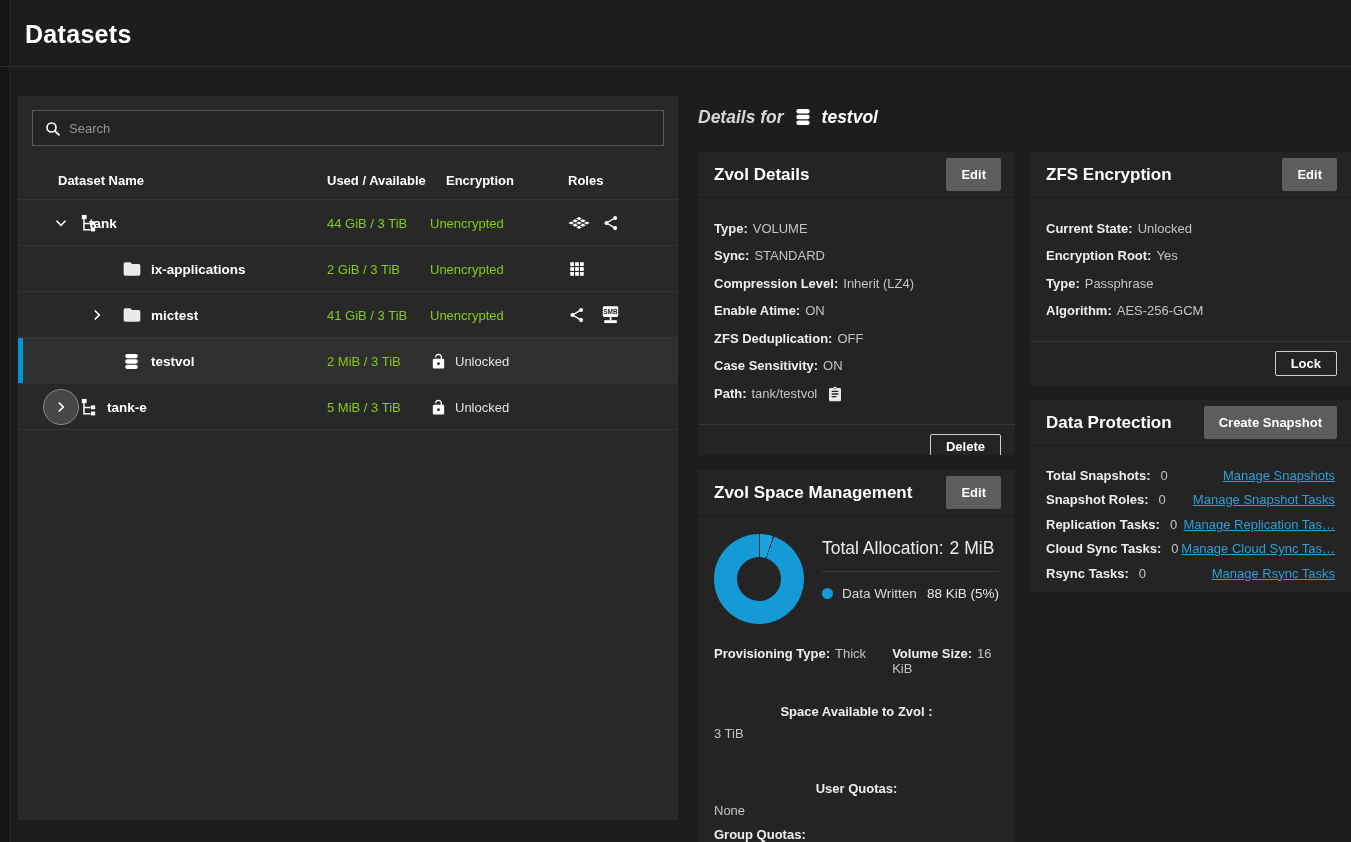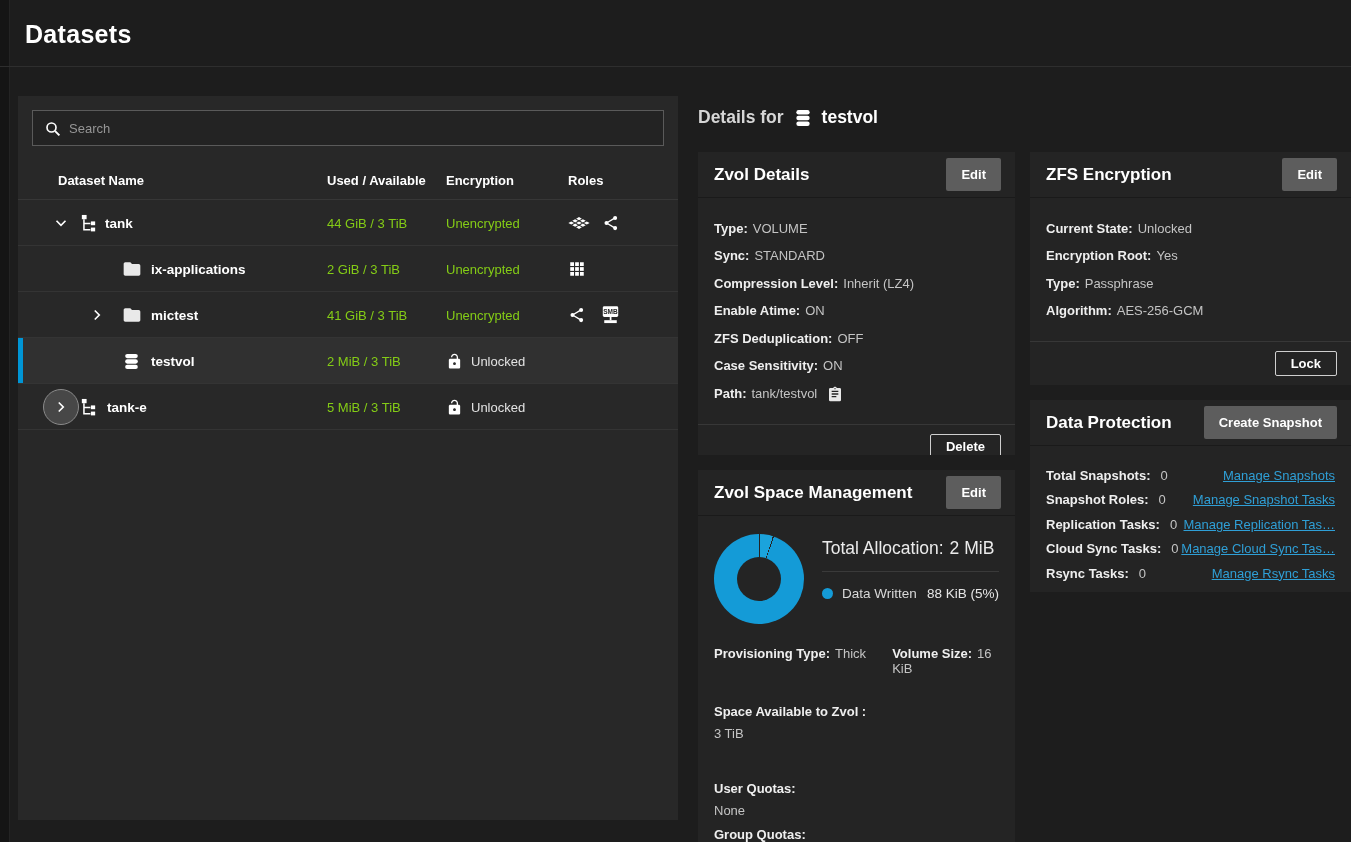--- a/index.html
+++ b/index.html
@@ -28,29 +28,29 @@
   .search-input::placeholder { color:#969696; }
 
   .thead { position:relative; height:40px; border-bottom:1px solid #373737; font-weight:bold; font-size:13px; color:#fff; }
   .thead span { position:absolute; top:13px; }
   .col-name { left:40px; } .col-used { left:309px; } .col-enc { left:428px; } .col-roles { left:550px; }
 
   .trow { position:relative; height:46px; border-bottom:1px solid #343434; font-size:13px; }
   .trow .cell { position:absolute; top:0; height:46px; display:flex; align-items:center; }
   .dname { font-weight:bold; color:#fff; font-size:13.5px; }
   .used, .enc-text { color:#84cc16; }
-  .c-used { left:309px; } .c-enc { left:428px; } .c-roles { left:550px; gap:12px; }
+  .c-used { left:309px; } .c-enc { left:412px; } .c-roles { left:550px; gap:12px; }
   .expander { width:20px; display:flex; justify-content:center; }
   .row-selected { background:#303030; }
   .row-selected::before { content:""; position:absolute; left:0; top:0; bottom:0; width:5px; background:#0095d5; }
   .circle-exp { width:36px; height:36px; border-radius:50%; background:#474747; border:1px solid #8a8a8a; display:flex; align-items:center; justify-content:center; }
   .enc-unlocked { display:flex; align-items:center; gap:8px; color:#e2e2e2; }
 
   
-  .details-heading { position:absolute; left:698px; top:107px; display:flex; align-items:flex-end; gap:9px; font-size:17.5px; font-weight:bold; }
+  .details-heading { position:absolute; left:698px; top:107px; display:flex; align-items:flex-start; gap:9px; font-size:17.5px; font-weight:bold;font-style:italic; }
   .details-prefix { color:#d6d6d6; }
   .details-name { color:#ffffff; }
 
   .card { position:absolute; background:#242424; display:flex; flex-direction:column; overflow:hidden; }
   .card-header { height:46px; min-height:46px; display:flex; align-items:center; justify-content:space-between; padding:0 14px 0 16px; border-bottom:1px solid #1a1a1a; }
   .card-title { font-size:17px; font-weight:bold; color:#fff; }
   .btn-gray { background:#5d5d5d; color:#fff; border:none; font-weight:bold; font-size:13px; padding:9px 15px; border-radius:2px; cursor:pointer; font-family:"Liberation Sans",sans-serif; }
   .btn-outline { background:transparent; color:#fff; border:1px solid #cfcfcf; font-weight:bold; font-size:13px; padding:4px 15px; border-radius:2px; cursor:pointer; font-family:"Liberation Sans",sans-serif; }
   .card-body { padding:10px 16px; }
   .field { margin:12.5px 0; font-size:13px; display:flex; align-items:center; }
@@ -78,21 +78,21 @@
   .space-right { flex:1; margin-left:18px; }
   .total-line { font-size:17.5px; color:#ebebeb; margin:4px 0 12px; }
   .total-line .tl-val { margin-left:6px; }
   .space-right .hr { height:1px; background:#3a3a3a; }
   .legend { display:flex; align-items:center; margin-top:14px; font-size:13.5px; color:#d9d9d9; }
   .legend-dot { width:11px; height:11px; border-radius:50%; background:#149bd7; margin-right:9px; }
   .legend-val { margin-left:auto; color:#e6e6e6; }
   .prov-line { padding:14px 16px 15px; font-size:13px; display:flex; gap:26px; }
   .inset-hr { height:1px; background:#3a3a3a; margin:0 14px; }
   .space-block { padding:13px 16px 14px; font-size:13px; }
-  .sb-label { font-weight:bold; color:#efefef; margin-bottom:7px; }
+  .sb-label { font-weight:bold; color:#efefef; margin-bottom:7px;text-align:center; }
   .sb-value { color:#c4c4c4; }
   .quota-label { font-weight:bold; color:#efefef; margin-top:9px; margin-bottom:7px; }
 </style>
 </head>
 <body>
 
 <div class="left-strip"></div>
 
 <div class="page-title">Datasets</div>
 <div class="page-divider"></div>
@@ -124,21 +124,21 @@
       </span>
     </div>
     <div class="cell" style="left:61px;">
       <svg width="19" height="19" viewBox="0 0 20 20">
           <rect x="3" y="1" width="5" height="4.5" fill="#fff"></rect>
           <path d="M5.2 5.5 V16.5 H12 M5.2 10 H12" stroke="#fff" stroke-width="1.6" fill="none"></path>
           <rect x="12.5" y="7.8" width="4.5" height="4" fill="#fff"></rect>
           <rect x="12.5" y="14.3" width="4.5" height="4" fill="#fff"></rect>
         </svg>
     </div>
-    <div class="cell dname" style="left:87px;">tank</div>
+    <div class="cell dname" style="left:71px;">tank</div>
     <div class="cell used c-used">44 GiB / 3 TiB</div>
     <div class="cell enc-text c-enc">Unencrypted</div>
     <div class="cell c-roles">
       <span>
         <svg width="22" height="22" viewBox="0 0 24 24">
             <g transform="translate(12,12) scale(1,0.56) rotate(45) translate(-8.2,-8.2)" fill="#fff">
               <rect x="0" y="0" width="4.4" height="4.4"></rect>
               <rect x="6" y="0" width="4.4" height="4.4"></rect>
               <rect x="12" y="0" width="4.4" height="4.4"></rect>
               <rect x="0" y="6" width="4.4" height="4.4"></rect>

